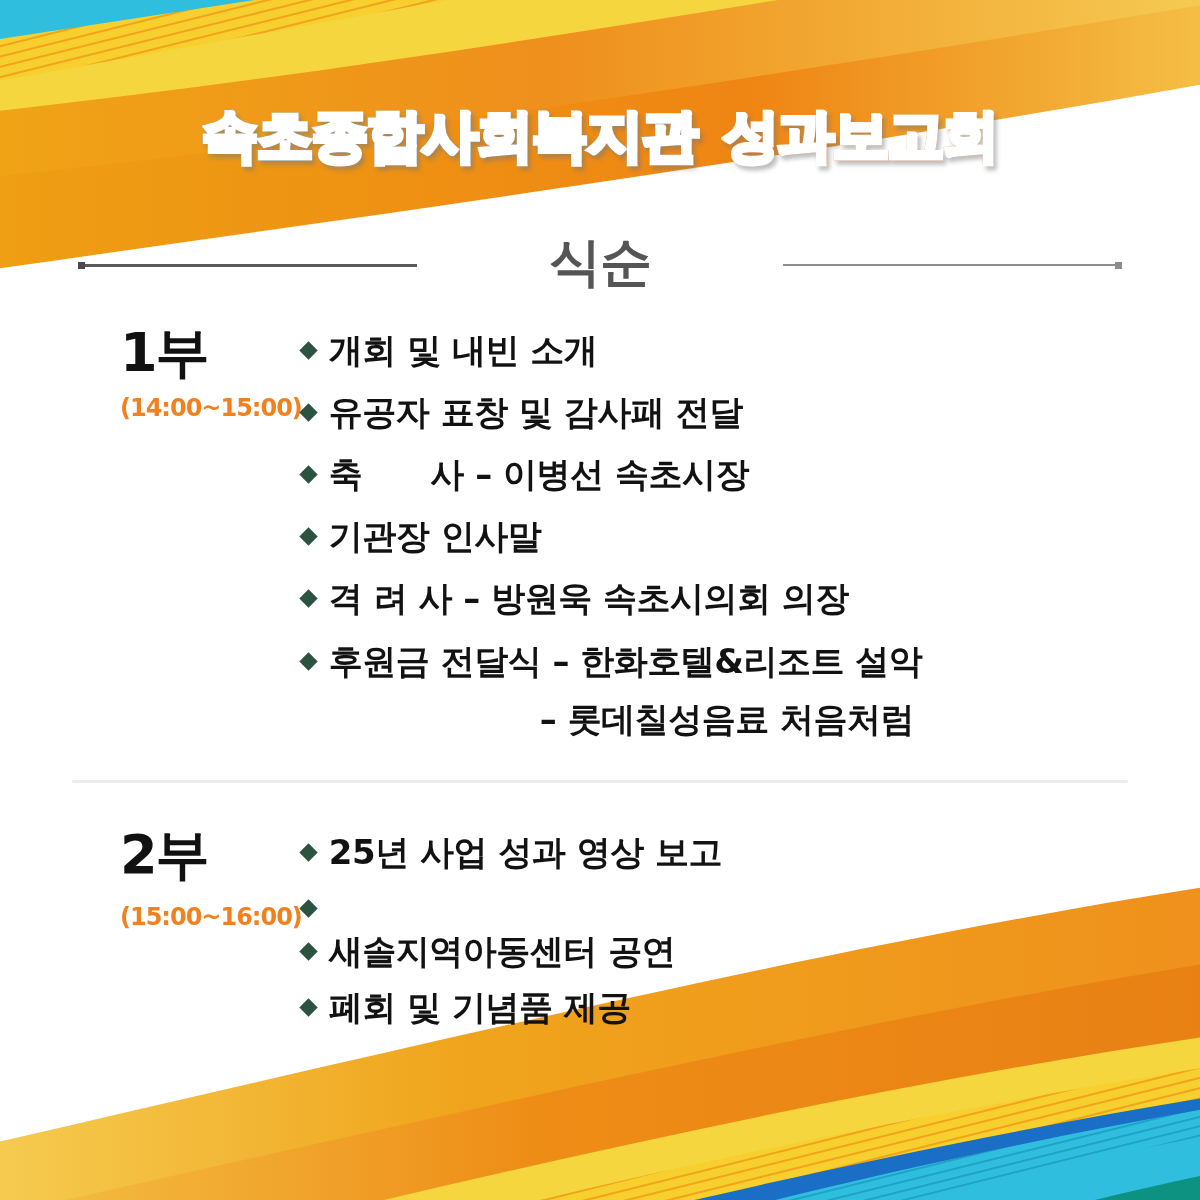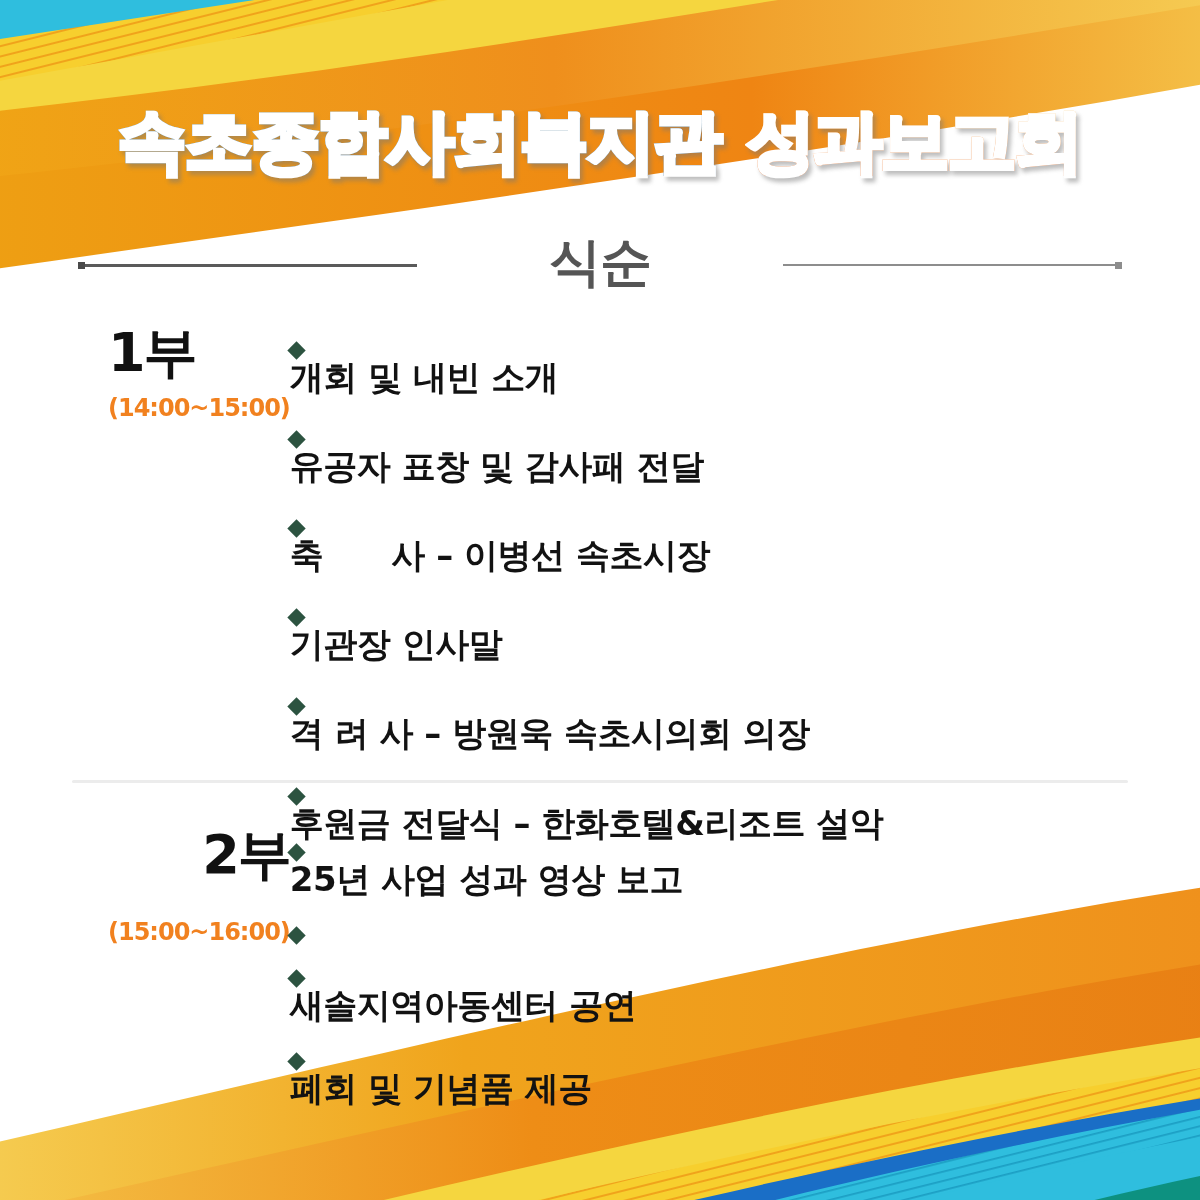--- a/index.html
+++ b/index.html
@@ -29,21 +29,21 @@
   .br-wrap svg { display: block; }
 
   
   .title-row {
     position: absolute;
     top: 108px;
     left: 0;
     width: 1200px;
     text-align: center;
     white-space: nowrap;
-    font-size: 68px;
+    font-size: 56px;
     font-weight: 800;
     letter-spacing: -1px;
     line-height: 1.0;
   }
   .title-blue, .title-orange {
     display: inline-block;
     background-clip: text;
     -webkit-background-clip: text;
     color: transparent;
     -webkit-text-fill-color: transparent;
@@ -94,26 +94,26 @@
     font-size: 52px;
     font-weight: 800;
     color: #555555;
     letter-spacing: -1px;
     transform: translateY(-2px);
   }
 
   
   .part {
     position: absolute;
-    left: 0;
+    left: 12px;
     width: 1032px;
     display: flex;
   }
   #part1 { top: 326px; }
-  #part2 { top: 828px; text-align: right; }
+  #part2 { top: 828px; }
 
   .part-label {
     flex: 0 0 272px;
     padding-left: 108px;
     box-sizing: border-box;
   }
   .part-name {
     font-size: 54px;
     font-weight: 800;
     color: #111111;
@@ -121,29 +121,28 @@
     line-height: 1.0;
   }
   .part-time {
     margin-top: 14px;
     font-size: 24px;
     font-weight: 700;
     color: #f1811f;
     letter-spacing: -1px;
     white-space: nowrap;
   }
-  #part2 .part-time { margin-top: 36px; }
+  #part2 .part-time { margin-top: 21px; }
 
   .part-items { flex: 1 1 auto; padding-top: 4px; }
 
   .item {
     display: flex;
     align-items: flex-start;
     margin-bottom: 22px;
-    flex-direction: column;
   }
   #part2 .item { margin-bottom: 16px; }
 
   .bullet {
     flex: 0 0 auto;
     width: 13px;
     height: 13px;
     margin-top: 14px;
     margin-right: 14px;
     background: #2c5340;
@@ -305,20 +304,21 @@
         <span class="item-text">기관장 인사말</span>
       </div>
       <div class="item">
         <span class="bullet"></span>
         <span class="item-text">격 려 사 – 방원욱 속초시의회 의장</span>
       </div>
       <div class="item">
         <span class="bullet"></span>
         <span class="item-text">후원금 전달식 – 한화호텔&amp;리조트 설악</span>
       </div>
+      <div class="subitem">– 롯데칠성음료 처음처럼</div>
     </div>
   </div>
 
   <div class="part" id="part2">
     <div class="part-label">
       <div class="part-name">2부</div>
       <div class="part-time">(15:00~16:00)</div>
     </div>
     <div class="part-items">
       <div class="item">

